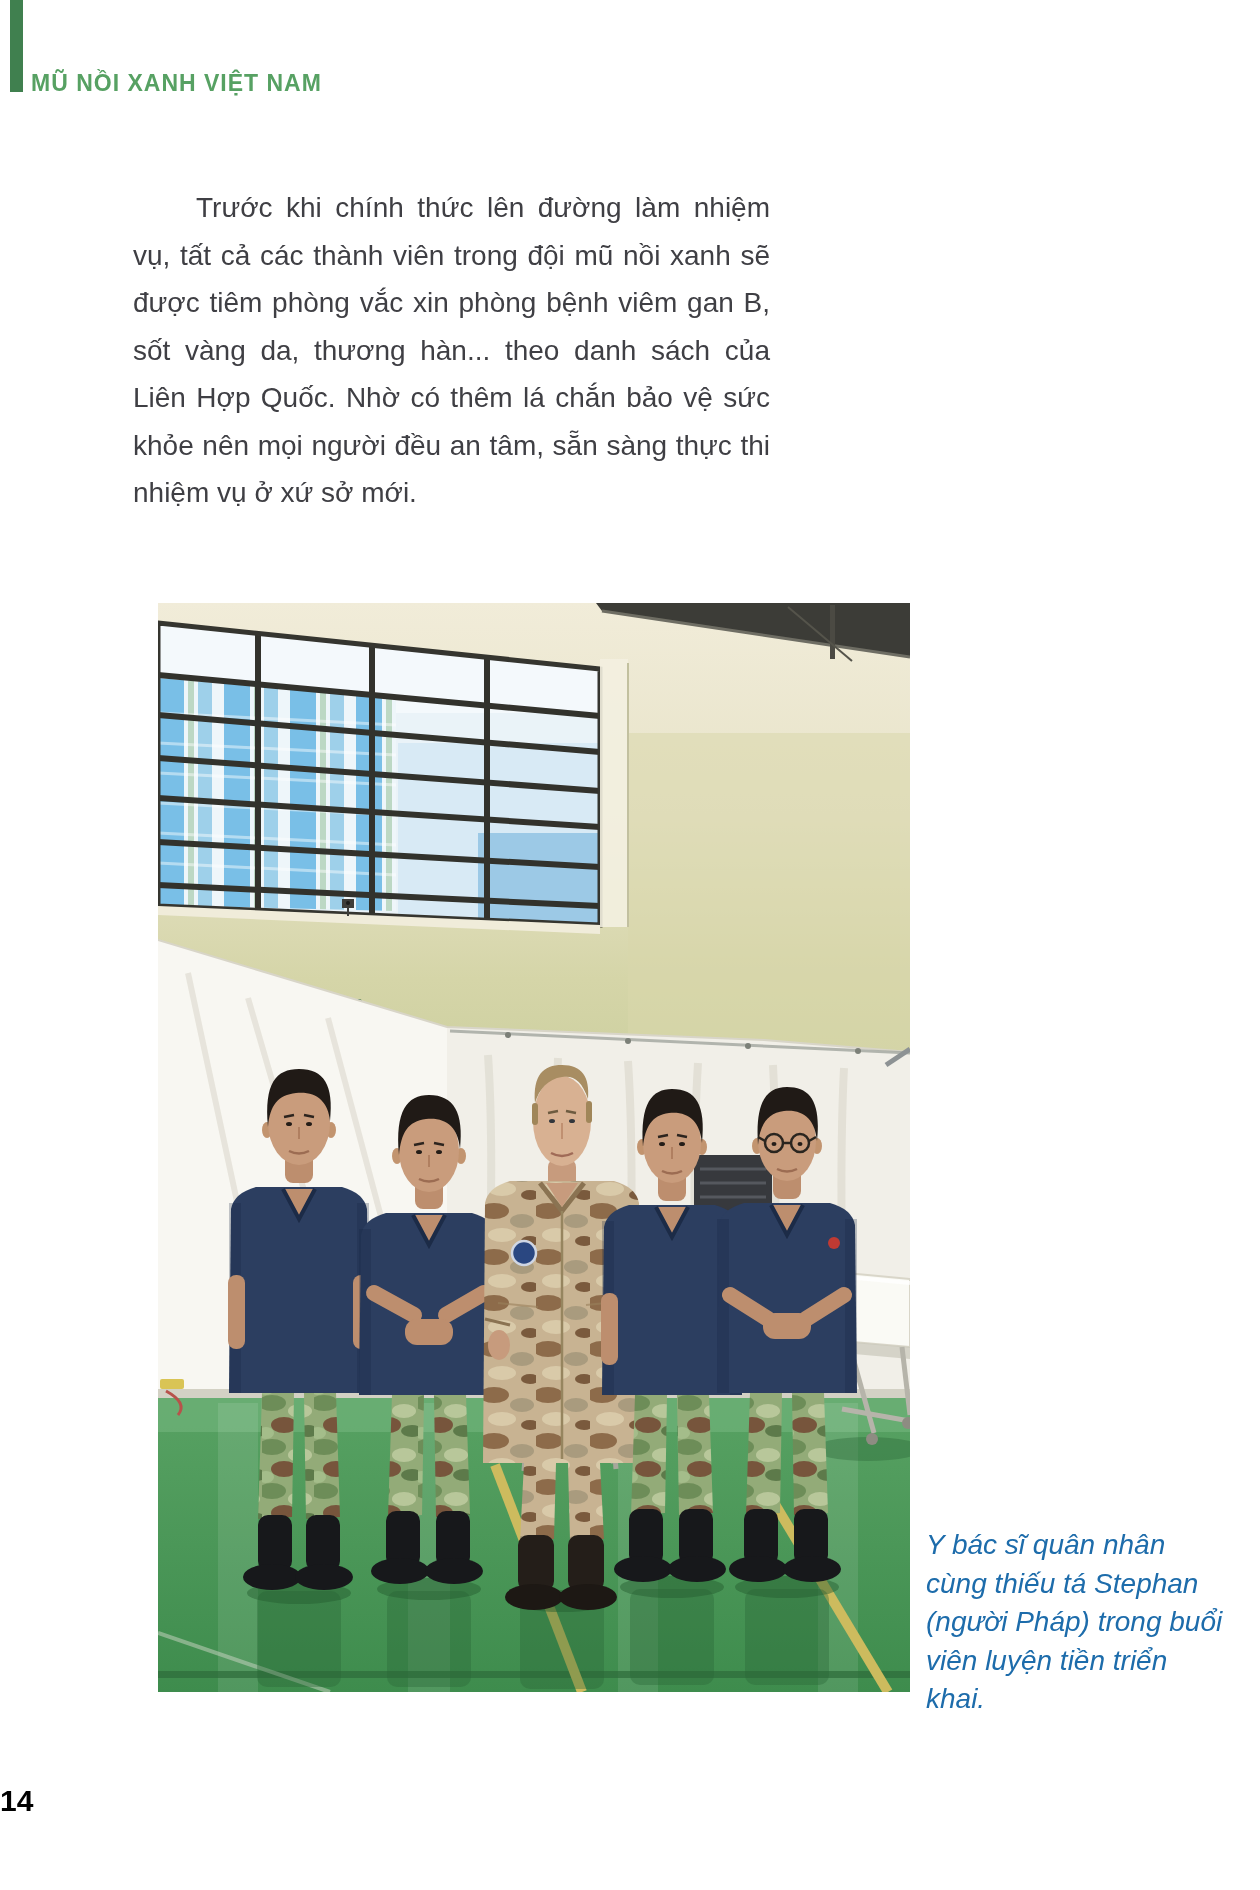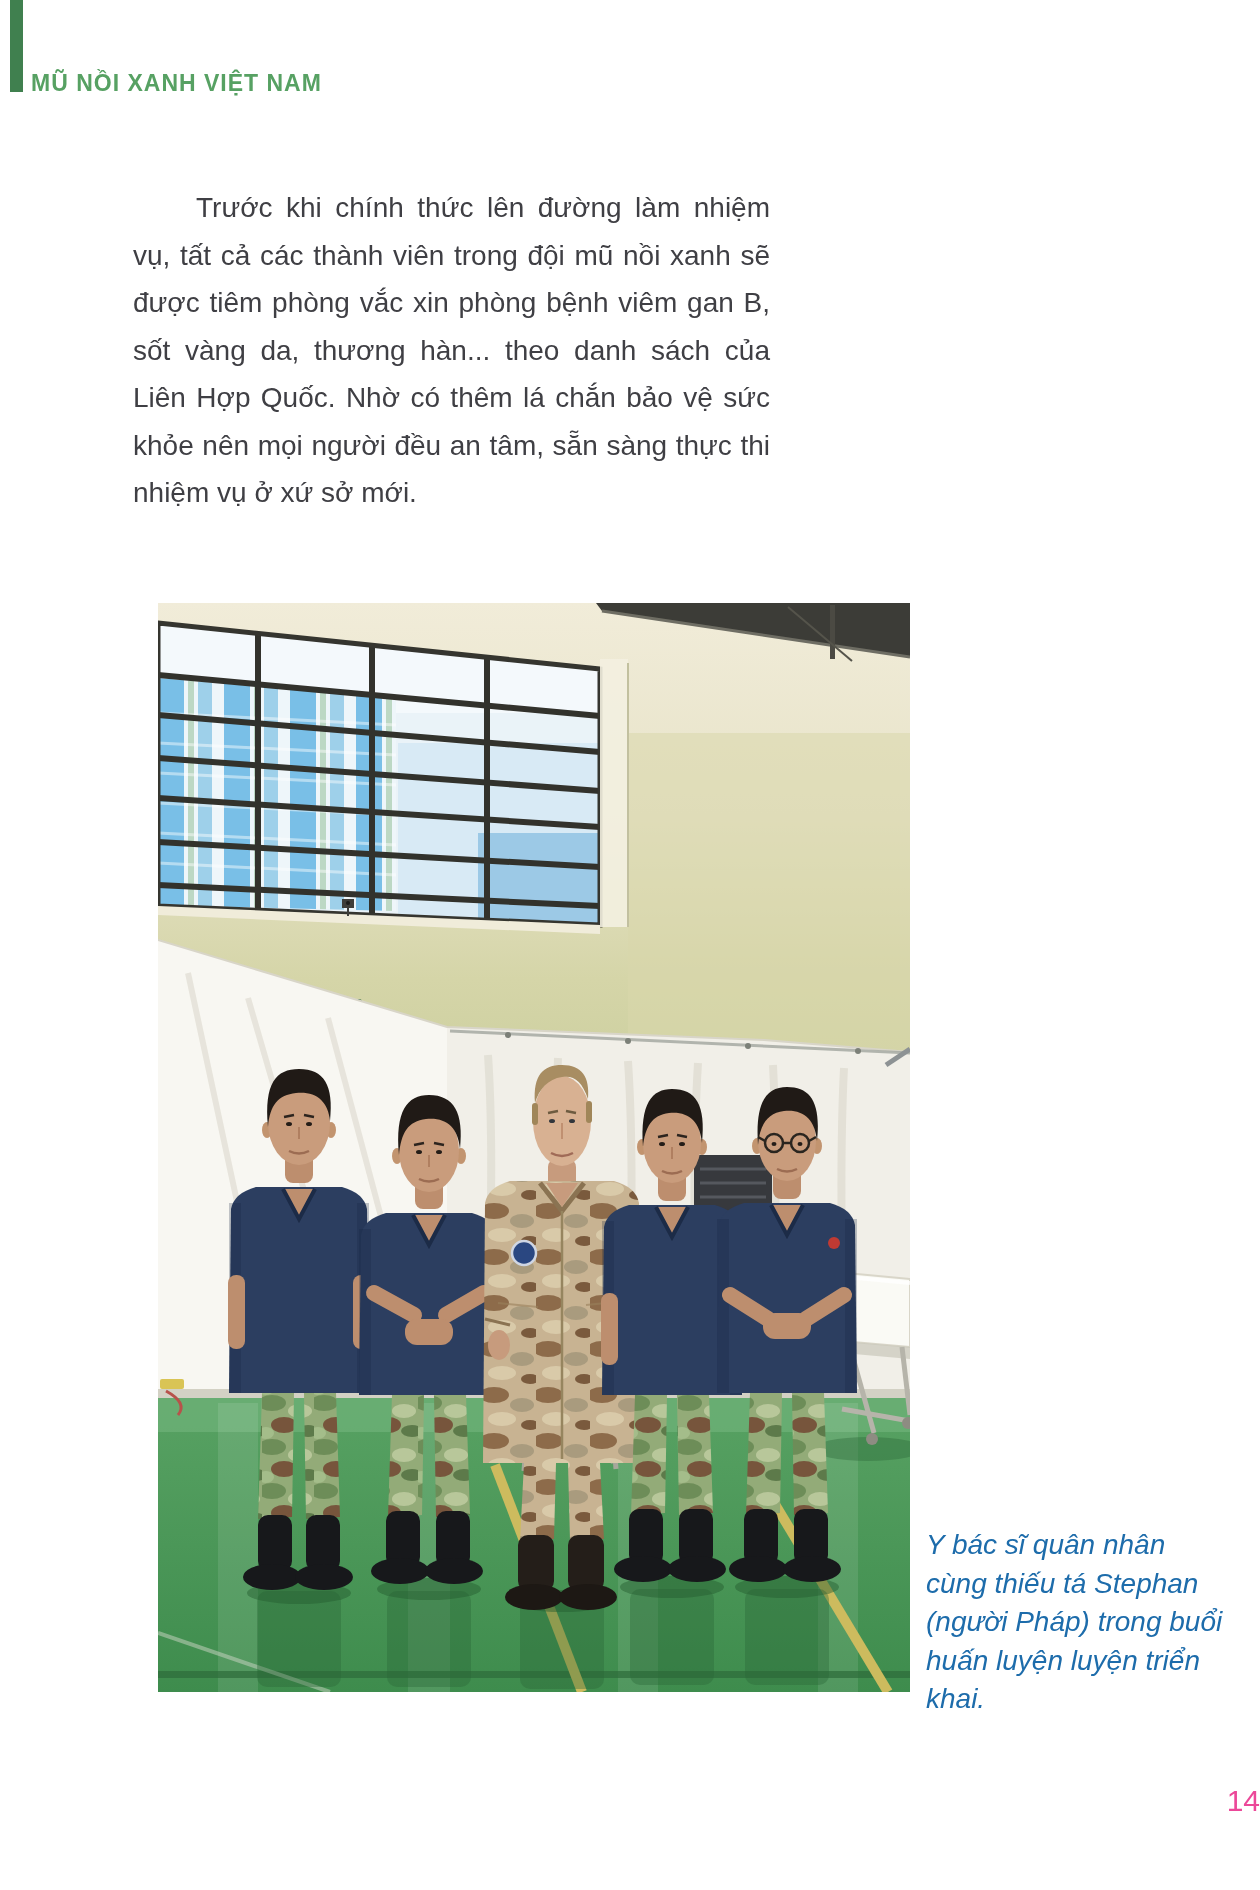--- a/index.html
+++ b/index.html
@@ -7,22 +7,22 @@
         font-family:"Liberation Sans","DejaVu Sans",sans-serif;}
   .edge-tab{position:absolute;left:10px;top:0;width:13px;height:92px;background:#40804f;}
   .header-title{position:absolute;left:0;top:70px;width:100%;
         font-size:23px;font-weight:700;letter-spacing:1px;color:#57a163;margin-left:31px;}
   .body-paragraph{position:absolute;left:133px;top:184px;width:637px;
         font-size:28px;line-height:47.5px;color:#3f3f44;text-align:justify;text-indent:63px;}
   .photo-figure{position:absolute;left:158px;top:603px;width:752px;height:1089px;overflow:hidden;}
   .photo-figure svg{display:block;}
   .figure-caption{position:absolute;left:926px;top:1526px;width:298px;
         font-size:28px;line-height:38.5px;font-style:italic;color:#1d6cab;}
-  .page-number{position:absolute;left:0;top:1784px;width:100%;text-align:right;
-        font-size:30px;font-weight:400;color:#ec4899;}
+  .page-number{position:absolute;left:0;top:1784px;width:100%;text-align:left;
+        font-size:30px;font-weight:700;color:#000000;}
 </style>
 </head>
 <body>
 
 <div class="page">
 
   <div class="edge-tab"></div>
 
   <div class="header-title">MŨ NỒI XANH VIỆT NAM</div>
 
@@ -346,17 +346,17 @@
           <line x1="607" y1="538" x2="600" y2="534"></line>
             <line x1="651" y1="538" x2="658" y2="534"></line>
         </g>
         <ellipse cx="616" cy="541" rx="2.5" ry="2" fill="#241d18"></ellipse>
           <ellipse cx="642" cy="541" rx="2.5" ry="2" fill="#241d18"></ellipse>
         <path d="M619,566 Q629,571 639,566" fill="none" stroke="#9c6c52" stroke-width="2.5"></path>
       </g>
     </svg>
   </div>
 
-  <div class="figure-caption">Y bác sĩ quân nhân cùng thiếu tá Stephan (người Pháp) trong buổi huấn luyện luyện triển khai.</div>
+  <div class="figure-caption">Y bác sĩ quân nhân cùng thiếu tá Stephan (người Pháp) trong buổi viên luyện tiền triển khai.</div>
 
   <div class="page-number">14</div>
 
 </div>
 
 </body></html>

